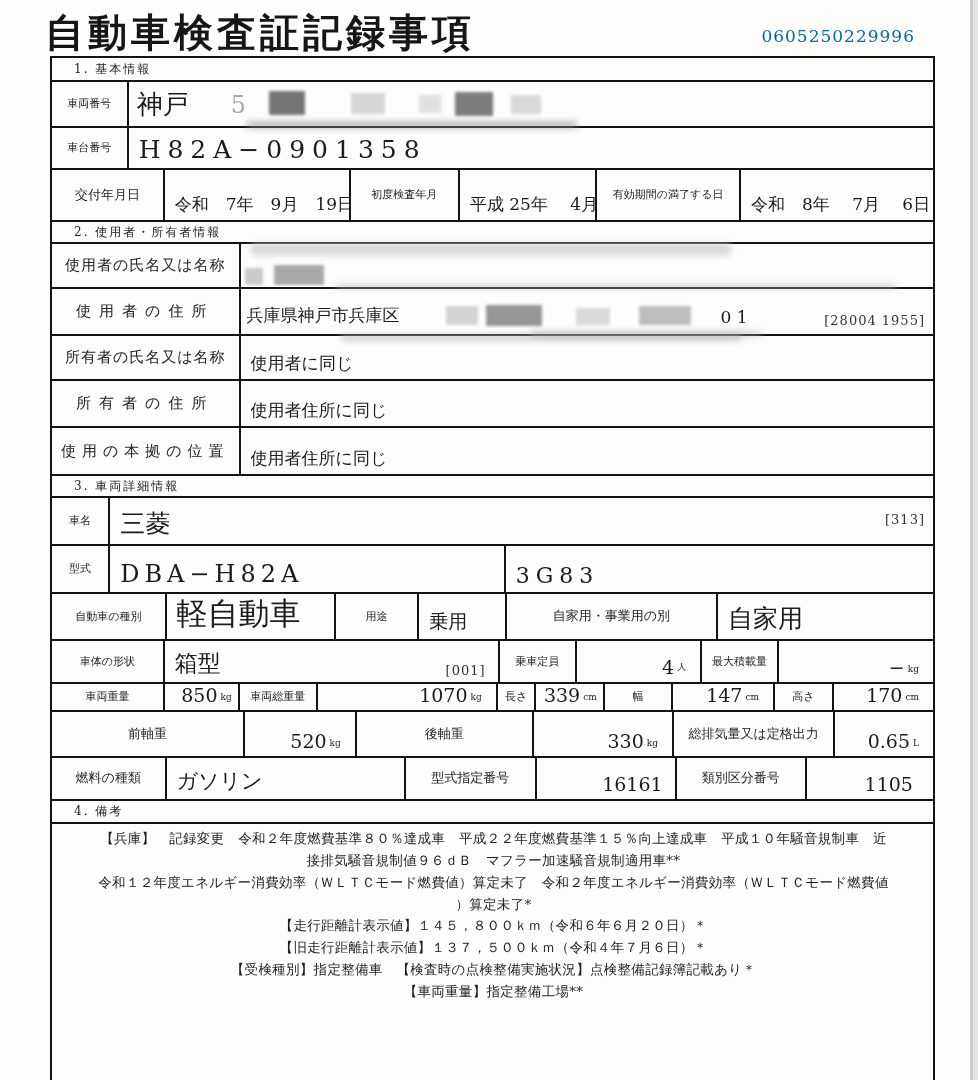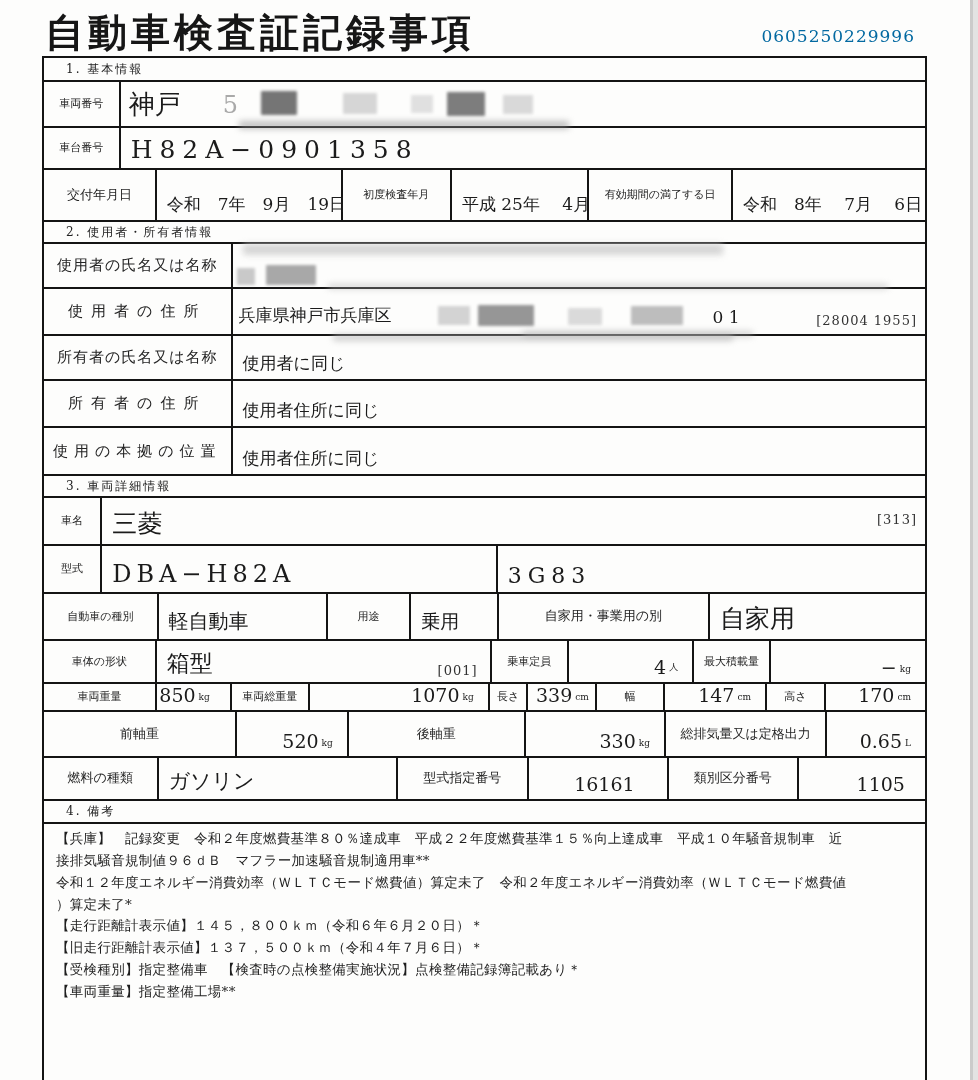--- a/index.html
+++ b/index.html
@@ -15,21 +15,21 @@
   .doc-header { position:absolute; left:45px; top:6px; right:45px; height:46px; }
   .doc-title {
     position:absolute; left:0; top:0; font-size:39px; font-weight:700;
     letter-spacing:4px; color:#161616;
   }
   .doc-number {
     position:absolute; right:18px; top:20px; font-size:17px; letter-spacing:1px; color:#0369a1;
   }
 
   .doc-table {
-    position:absolute; left:42px; top:56px; width:885px; height:1024px;
+    position:absolute; left:50px; top:56px; width:885px; height:1024px;
     display:flex; flex-direction:column; box-sizing:border-box;
     border:2px solid #141414; border-bottom:none;
   }
   .row { display:flex; border-bottom:2px solid #141414; box-sizing:border-box; flex-shrink:0; }
   .row-remarks { border-bottom:none; flex:1; }
   .cell { position:relative; display:flex; box-sizing:border-box; border-right:2px solid #141414; min-width:0; }
   .cell:last-child { border-right:none; }
 
   .sec { align-items:center; padding-left:22px; font-size:12px; letter-spacing:2px; color:#222; }
 
@@ -45,21 +45,21 @@
   .v-xl  { font-size:26px; }
   .num { justify-content:flex-end; font-size:19px; padding-right:14px; }
   .unit { font-size:9px; margin-left:3px; padding-bottom:4px; }
   .code { font-size:13px; color:#333; letter-spacing:1px; }
 
   .redact { position:absolute; border-radius:1px; }
   .blur1 { filter:blur(1.5px); }
   .blur3 { filter:blur(3px); }
 
   .remarks-box { flex-direction:column; padding:4px 10px 0 12px; }
-  .remark-line { font-size:13.5px; line-height:1.62; letter-spacing:.3px; white-space:nowrap; color:#1e1e1e; }
+  .remark-line { font-size:13.5px; line-height:1.62; letter-spacing:.3px; white-space:nowrap; color:#1e1e1e;text-align:center; }
 </style>
 </head>
 <body>
 
 <div class="page">
   <div class="scan-edge"></div>
   <div class="scan-edge2"></div>
 
   <div class="doc-header">
     <div class="doc-title">自動車検査証記録事項</div>
@@ -175,21 +175,21 @@
       <div class="cell val" style="width:44.9%;font-size:24px;letter-spacing:5px">
         <span>DBA−H82A</span>
       </div>
       <div class="cell val" style="width:36.3%;font-size:22px;letter-spacing:6px">
         <span>3G83</span>
       </div>
     </div>
 
     <div class="row" style="height:47px">
       <div class="cell lbl" style="width:13%">自動車の種別</div>
-      <div class="cell val" style="width:19.2%;font-size:20px">
+      <div class="cell val" style="width:19.2%;font-size:31px">
         <span>軽自動車</span>
       </div>
       <div class="cell lbl" style="width:9.5%">用途</div>
       <div class="cell val" style="width:9.9%;font-size:19px">
         <span>乗用</span>
       </div>
       <div class="cell lbl lbl-md" style="width:24%">自家用・事業用の別</div>
       <div class="cell val" style="width:24.4%;font-size:25px">
         <span>自家用</span>
       </div>
@@ -208,21 +208,21 @@
       </div>
       <div class="cell lbl" style="width:8.7%">最大積載量</div>
       <div class="cell val num" style="width:17.5%">
         <span>−</span>
         <span class="unit">kg</span>
       </div>
     </div>
 
     <div class="row" style="height:28px">
       <div class="cell lbl" style="width:12.9%">車両重量</div>
-      <div class="cell val num" style="width:8.5%;padding-right:20px">
+      <div class="cell val num" style="width:8.5%;padding-right:6px">
         <span>850</span>
         <span class="unit">kg</span>
       </div>
       <div class="cell lbl" style="width:8.9%">車両総重量</div>
       <div class="cell val num" style="width:20.5%">
         <span>1070</span>
         <span class="unit">kg</span>
       </div>
       <div class="cell lbl" style="width:4.4%">長さ</div>
       <div class="cell val num" style="width:7.8%;padding-right:6px">
@@ -258,21 +258,21 @@
         <span class="unit">L</span>
       </div>
     </div>
 
     <div class="row" style="height:43px">
       <div class="cell lbl lbl-md" style="width:13%">燃料の種類</div>
       <div class="cell val" style="width:27.2%;font-size:21px">
         <span>ガソリン</span>
       </div>
       <div class="cell lbl lbl-md" style="width:14.8%">型式指定番号</div>
-      <div class="cell val num" style="width:15.9%;padding-right:32px">
+      <div class="cell val num" style="width:15.9%;padding-right:12px">
         <span>16161</span>
       </div>
       <div class="cell lbl lbl-md" style="width:14.8%">類別区分番号</div>
       <div class="cell val num" style="width:14.3%;padding-right:20px">
         <span>1105</span>
       </div>
     </div>
 
     <div class="row" style="height:23px">
       <div class="cell sec" style="width:100%">4. 備考</div>

